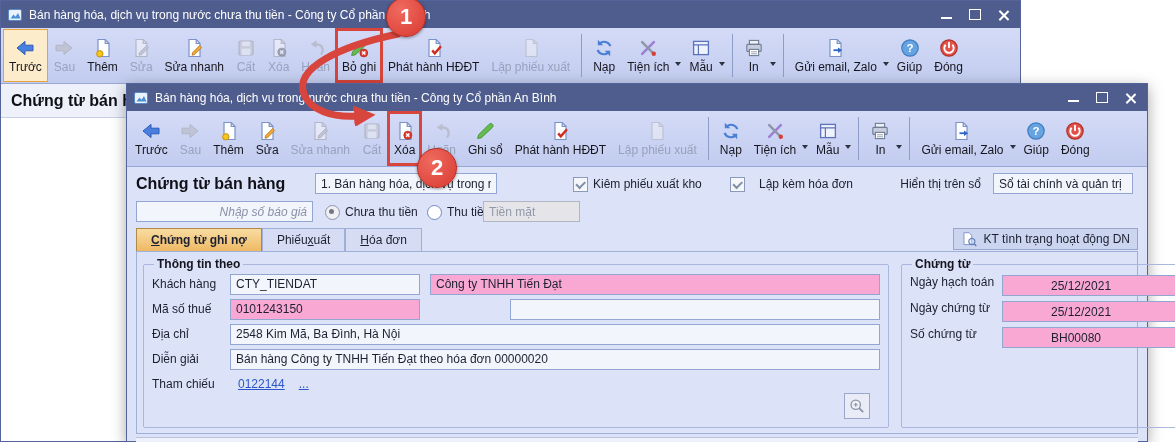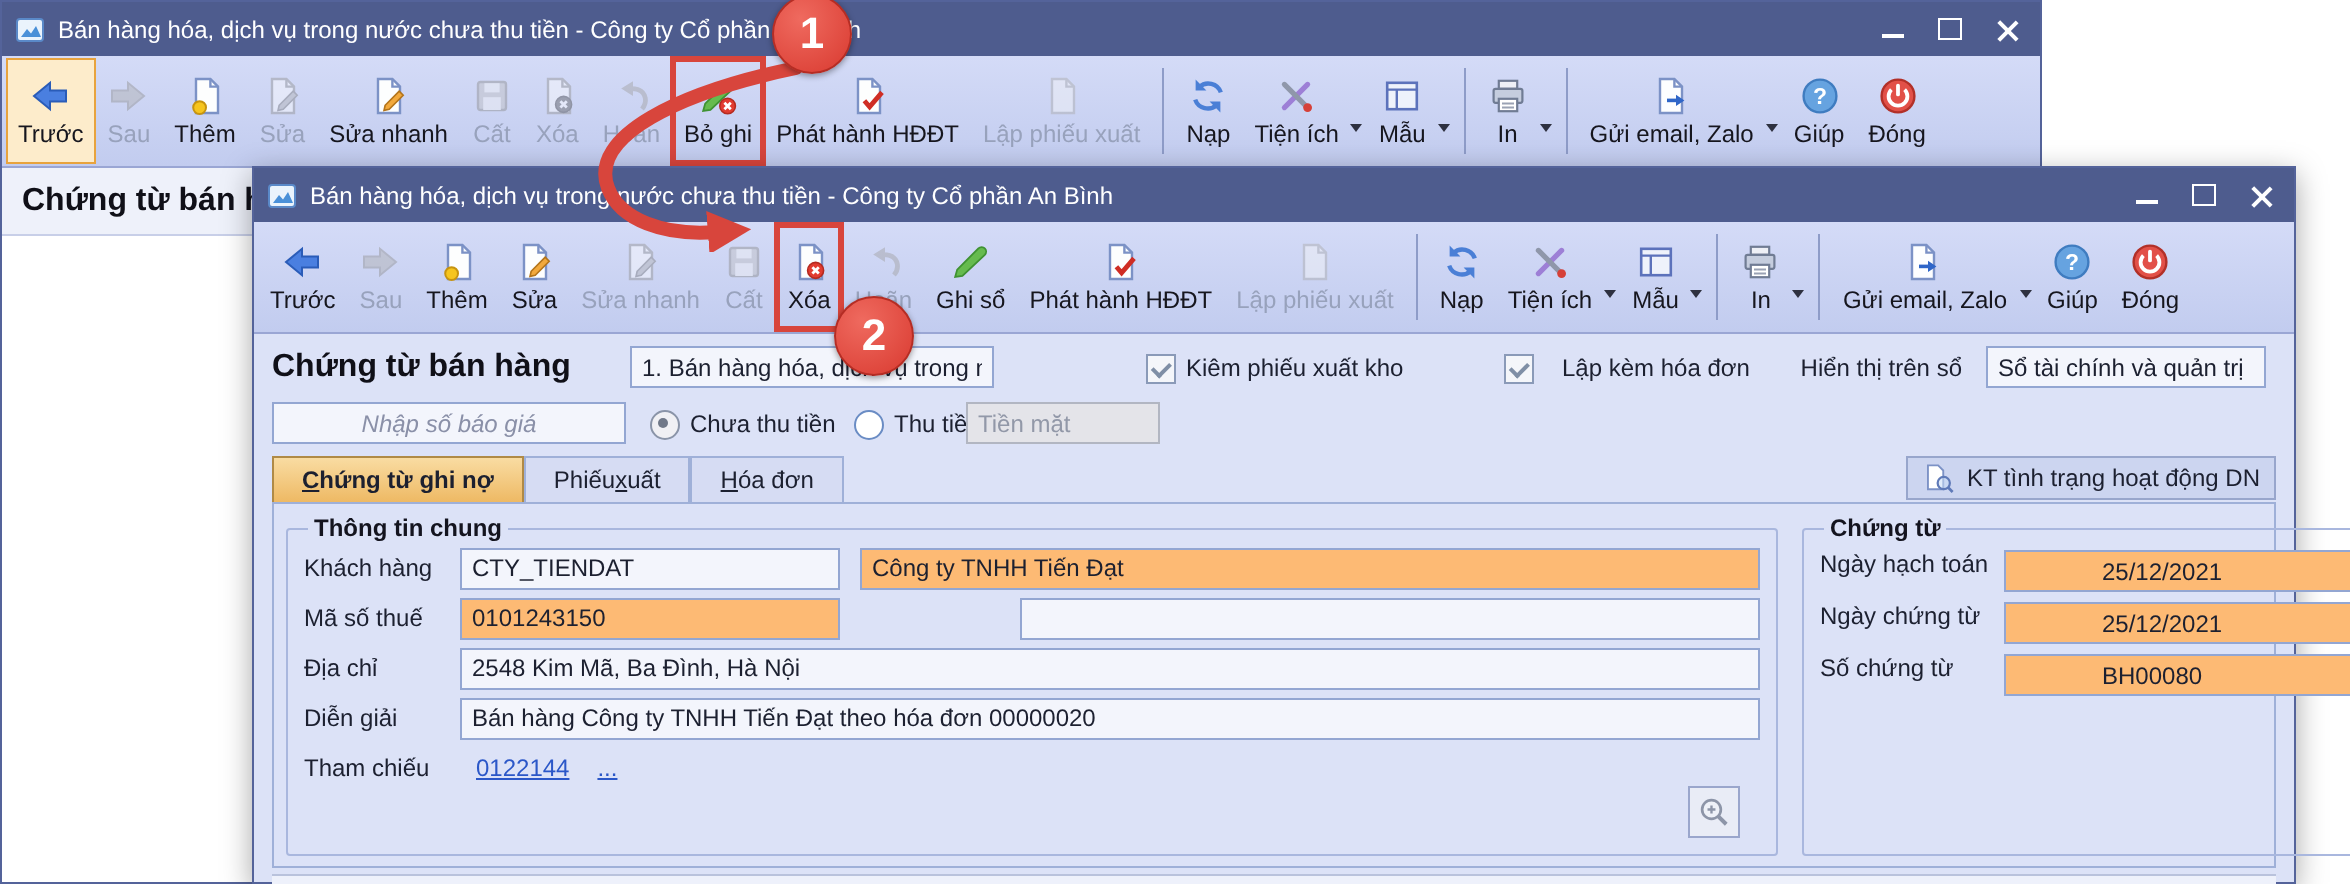--- a/index.html
+++ b/index.html
@@ -43,23 +43,23 @@
   .w1-head .hd{font-size:16px;font-weight:bold;color:#101018;white-space:nowrap;}
   
   .w2-content{position:relative;padding:4px 9px;}
   .row{position:relative;height:23px;}
   .row1{margin-top:2px;}
   .row2{margin-top:5px;}
   .pos{position:absolute;top:0;display:flex;align-items:center;height:22px;}
   .hd2{font-size:16px;font-weight:bold;color:#101018;white-space:nowrap;}
   .field{box-sizing:border-box;height:21px;border:1px solid #93a6d2;background:#f3f5fc;
          font-family:"Liberation Sans",sans-serif;font-size:12px;color:#1c2030;padding:0 5px;}
-  .field.ro{background:#fdba74;}
+  .field.ro{background:#f9a8d4;}
   .field.dis{background:#e4e4e9;color:#9298a8;border-color:#b2b6c2;}
-  .field.quote{font-style:italic;text-align:center;}
+  .field.quote{font-style:italic;text-align:right;}
   .field.quote::placeholder{color:#8a90a8;font-style:italic;}
   .chk{display:flex;align-items:center;gap:5px;}
   .chk .box{position:relative;width:13px;height:13px;border:1px solid#8a9ab8;background:#f4f6fa;flex:0 0 auto;}
   .chk .box::after{content:"";position:absolute;left:2px;top:3px;width:7px;height:3.5px;
                    border-left:2px solid #7f8fa6;border-bottom:2px solid #7f8fa6;transform:rotate(-45deg);}
   .radio{display:flex;align-items:center;gap:5px;}
   .radio .dot{position:relative;width:13px;height:13px;border-radius:50%;border:1px solid #8a94a8;background:#f0f0f4;flex:0 0 auto;}
   .radio.sel .dot::after{content:"";position:absolute;left:3px;top:3px;width:5px;height:5px;border-radius:50%;background:#707888;}
   .radio.unsel .dot{border-color:#6a8cc4;background:#fff;}
   .lbl{white-space:nowrap;}
@@ -513,21 +513,21 @@
 
   <div class="w2-content">
 
     <div class="row row1">
       <span class="pos hd2" style="left:0;">Chứng từ bán hàng</span>
       <input class="pos field" style="left: 179px; width: 182px;" value="1. Bán hàng hóa, dịch vụ trong nước">
       <span class="pos chk" style="left:437px;">
         <span class="box"></span>
         <span class="lbl">Kiêm phiếu xuất kho</span>
       </span>
-      <span class="pos chk" style="left:616px;gap:14px;">
+      <span class="pos chk" style="left:594px;gap:14px;">
         <span class="box"></span>
         <span class="lbl">Lập kèm hóa đơn</span>
       </span>
       <span class="pos lbl" style="left:720px;width:125px;justify-content:flex-end;">Hiển thị trên sổ</span>
       <input class="pos field" style="left: 857px; width: 140px;" value="Sổ tài chính và quản trị">
     </div>
 
     <div class="row row2">
       <input class="pos field quote" style="left: 0px; width: 177px;" placeholder="Nhập số báo giá">
       <span class="pos radio sel" style="left:189px;">
@@ -564,21 +564,21 @@
             <path d="M3.5 2h6l3 3v11h-9z" fill="#fff" stroke="#7c92c6" stroke-width="1.1"></path>
             <circle cx="12.8" cy="12.4" r="3.6" fill="rgba(200,220,245,.55)" stroke="#5f7ab8" stroke-width="1.3"></circle>
             <path d="M15.4 15l2.6 2.6" stroke="#5f7ab8" stroke-width="1.6"></path>
           </svg>
         <span>KT tình trạng hoạt động DN</span>
       </div>
     </div>
 
     <div class="panel">
       <fieldset id="fs-thongtin">
-        <legend>Thông tin chung</legend>
+        <legend>Thông tin theo</legend>
         <div class="frow">
           <span class="l1">Khách hàng</span>
           <input class="field f190" value="CTY_TIENDAT" style="">
           <span class="gap"></span>
           <input class="field fgrow ro" value="Công ty TNHH Tiến Đạt" style="">
         </div>
         <div class="frow">
           <span class="l1">Mã số thuế</span>
           <input class="field f190 ro" value="0101243150" style="">
           <span class="l2">Người liên hệ</span>

